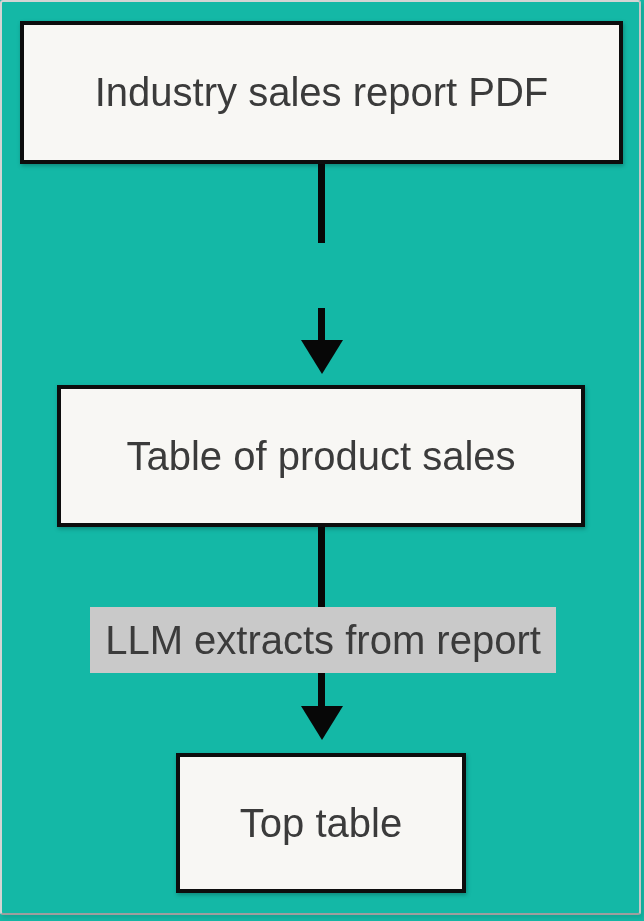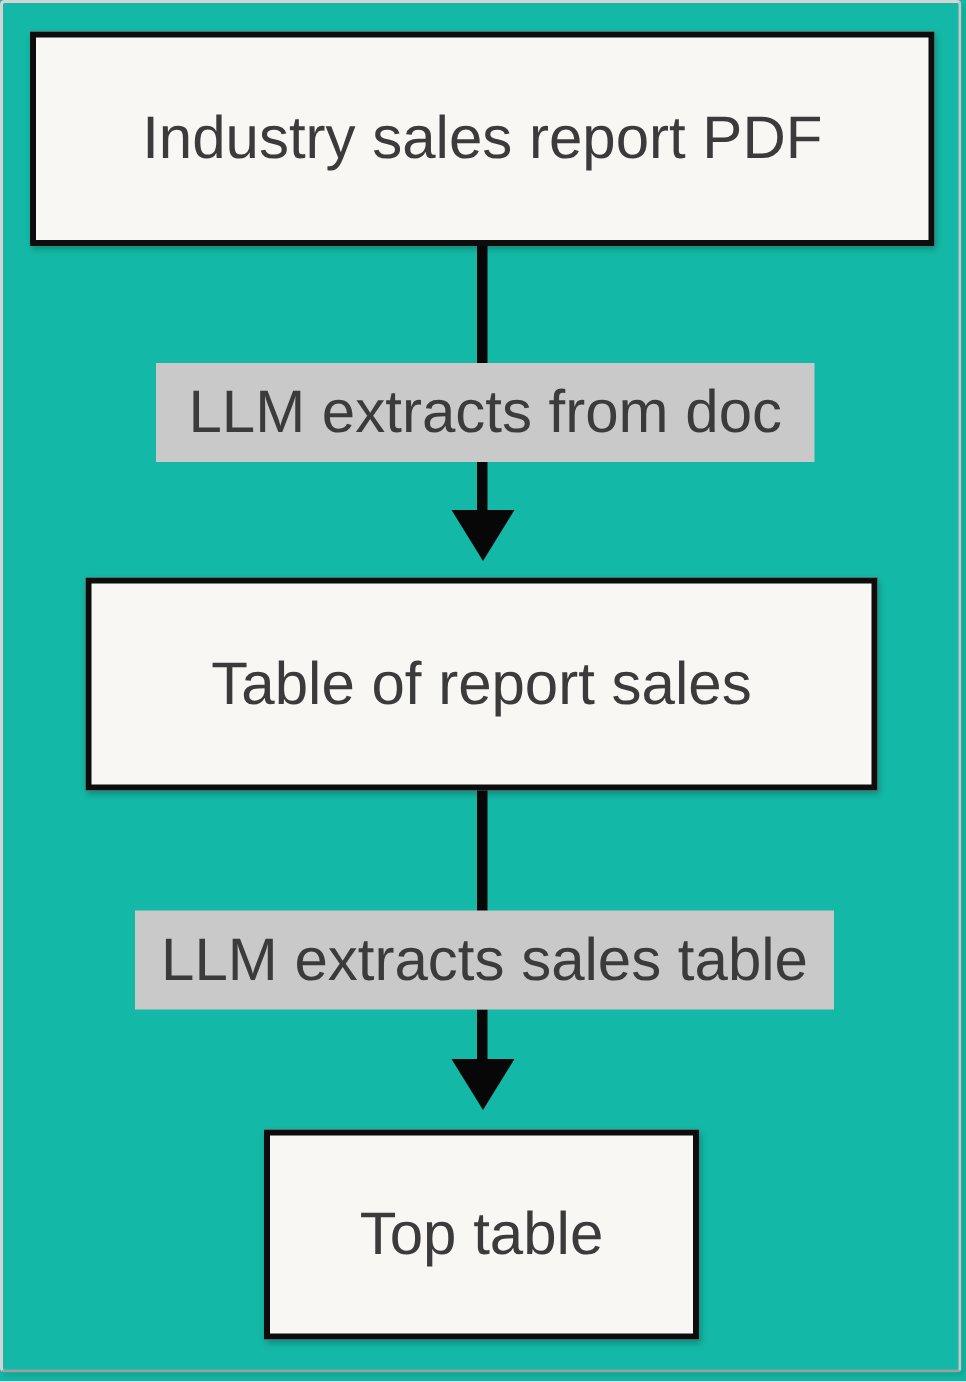--- a/index.html
+++ b/index.html
@@ -89,35 +89,32 @@
 <body>
 
 <div class="canvas">
 
   <div class="node node-1">
     <span>Industry sales report PDF</span>
   </div>
 
   <div class="edge-line line-1"></div>
 
-  <div class="edge-label edge-label-1">
-    <span>LLM extracts from doc</span>
-  </div>
 
   <div class="edge-line line-2"></div>
   <div class="arrowhead arrowhead-1"></div>
 
   <div class="node node-2">
-    <span>Table of report sales</span>
+    <span>Table of product sales</span>
   </div>
 
   <div class="edge-line line-3"></div>
 
   <div class="edge-label edge-label-2">
-    <span>LLM extracts sales table</span>
+    <span>LLM extracts from report</span>
   </div>
 
   <div class="edge-line line-4"></div>
   <div class="arrowhead arrowhead-2"></div>
 
   <div class="node node-3">
     <span>Top table</span>
   </div>
 
   <div class="frame"></div>

